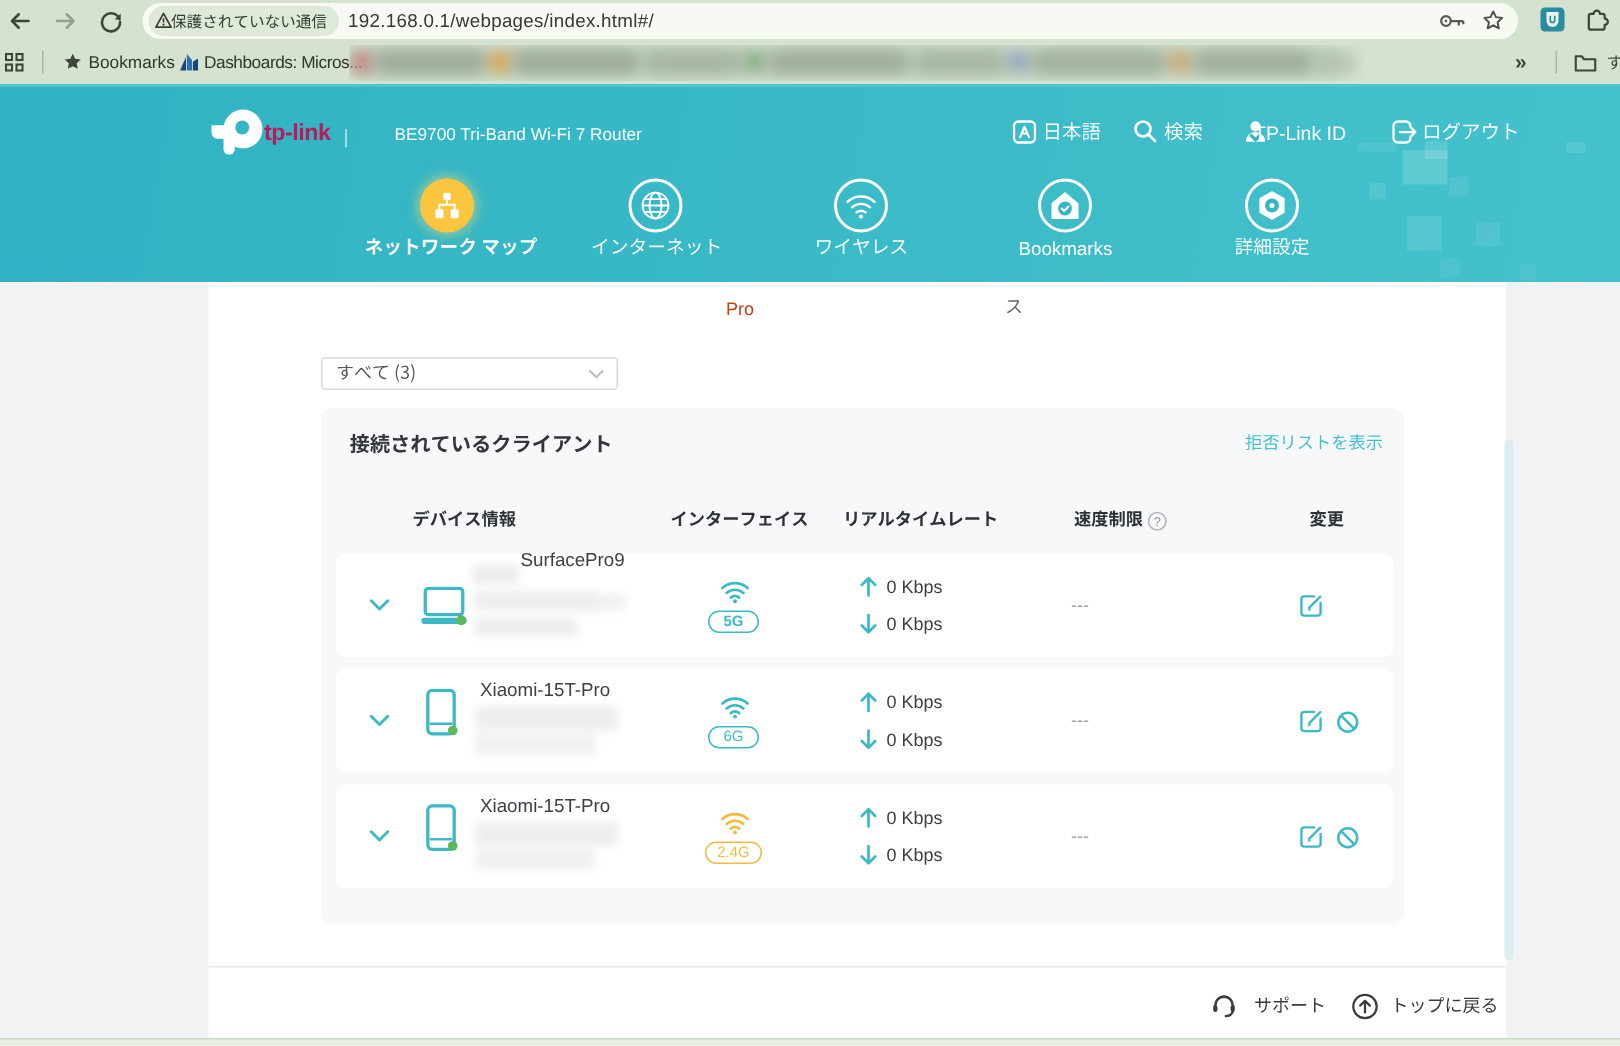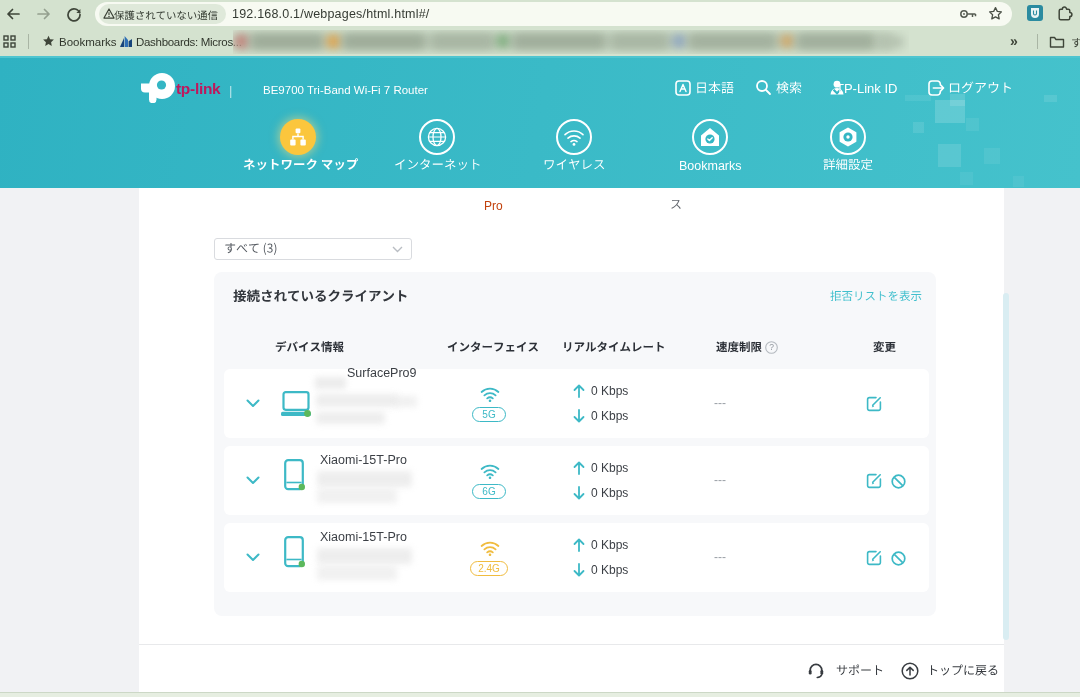--- a/index.html
+++ b/index.html
@@ -47,21 +47,21 @@
   </svg>
 
 <svg class="abs" style="left:103px;top:8px;" width="12" height="11" viewBox="0 0 13 12">
     <path d="M6.5 1 12 11H1Z" stroke="#3a4036" stroke-width="1.3" fill="none" stroke-linejoin="round"></path>
     <path d="M6.5 4.6v3" stroke="#3a4036" stroke-width="1.2"></path>
     <circle cx="6.5" cy="9.2" r="0.8" fill="#3a4036"></circle>
   </svg>
 <div class="abs" style="left:114px;top:8px;"><svg width="104.0" height="12.1" viewBox="0 0 104.0 12.1">
       <path fill="#333a30" d="M4.7 1.6H8.6V3.5H4.7ZM4 0.9V4.2H6.2V5.5H3.2V6.2H5.8C5.1 7.3 4 8.4 2.9 8.9C3.1 9.1 3.3 9.3 3.4 9.5C4.4 8.9 5.5 7.9 6.2 6.7V10H7V6.7C7.7 7.9 8.7 8.9 9.7 9.5C9.8 9.3 10 9.1 10.2 8.9C9.2 8.4 8.1 7.3 7.5 6.2H9.9V5.5H7V4.2H9.3V0.9ZM2.9 0.4C2.3 2 1.3 3.6 0.2 4.6C0.4 4.7 0.6 5.2 0.7 5.3C1.1 5 1.4 4.5 1.8 4V10H2.5V2.8C3 2.2 3.3 1.4 3.6 0.7Z M11.2 3.6V4.2H13.9V3.6ZM11.3 0.8V1.4H13.9V0.8ZM11.2 5V5.6H13.9V5ZM10.8 2.1V2.8H14.2V2.1ZM18.8 7.5C18.4 7.9 17.9 8.2 17.4 8.5C16.8 8.2 16.3 7.9 16 7.5ZM14.5 6.9V7.5H15.8L15.3 7.6C15.7 8.1 16.1 8.5 16.6 8.8C15.8 9.1 14.9 9.3 14 9.4C14.1 9.6 14.2 9.8 14.3 10C15.4 9.8 16.4 9.6 17.3 9.2C18.1 9.6 19.1 9.8 20 10C20.1 9.8 20.3 9.5 20.5 9.4C19.6 9.3 18.8 9.1 18.1 8.8C18.9 8.4 19.5 7.8 19.9 7.1L19.4 6.8L19.3 6.9ZM20 2.9H17.8L18.2 2.2H18.8V1.7H20.3V1.1H18.8V0.4H18.1V1.1H16.5V0.4H15.8V1.1H14.3V1.7H15.8V2.1L15.4 2C15.1 2.8 14.5 3.6 13.9 4.1C14.1 4.2 14.3 4.4 14.5 4.5C14.7 4.3 14.9 4.1 15 3.9V6.4H20.2V5.9H17.8V5.4H19.8V4.9H17.8V4.4H19.8V3.9H17.8V3.4H20ZM17.5 2.1C17.4 2.3 17.2 2.6 17.1 2.9H15.7C15.8 2.7 16 2.5 16.1 2.2H16.5V1.7H18.1V2.2ZM17.1 4.4V4.9H15.7V4.4ZM17.1 3.9H15.7V3.4H17.1ZM17.1 5.4V5.9H15.7V5.4ZM11.2 6.4V9.9H11.9V9.4H13.9V6.4ZM11.9 7H13.2V8.7H11.9Z M24 5.9 23.2 5.7C22.9 6.3 22.7 6.9 22.7 7.4C22.7 8.9 24 9.6 26 9.6C27.1 9.6 28 9.5 28.6 9.4L28.7 8.5C28 8.7 27.1 8.8 26 8.8C24.5 8.8 23.6 8.3 23.6 7.4C23.6 6.9 23.7 6.4 24 5.9ZM22.4 2.6 22.5 3.4C24.1 3.6 25.6 3.6 26.8 3.4C27.2 4.3 27.7 5.2 28.1 5.8C27.7 5.8 26.9 5.7 26.4 5.7L26.3 6.4C27.1 6.4 28.3 6.5 28.8 6.6L29.2 6.1C29.1 5.9 28.9 5.7 28.8 5.5C28.4 5 27.9 4.2 27.6 3.4C28.3 3.3 29.1 3.1 29.8 2.9L29.7 2.1C29 2.4 28.1 2.5 27.4 2.6C27.1 2 27 1.3 26.9 0.9L26 1C26.1 1.2 26.2 1.6 26.2 1.8L26.6 2.7C25.4 2.8 24 2.8 22.4 2.6Z M34.2 1.7 34.2 2.7C33.7 2.7 33 2.8 32.7 2.8C32.4 2.8 32.3 2.8 32 2.8L32.1 3.7L34.1 3.4L34.1 4.4C33.6 5.3 32.3 6.9 31.8 7.6L32.3 8.3C32.8 7.6 33.5 6.6 34 5.9L34 6.3C34 7.4 34 7.9 33.9 8.9C33.9 9.1 33.9 9.4 33.9 9.5H34.8C34.8 9.4 34.8 9.1 34.8 8.9C34.7 8 34.7 7.4 34.7 6.4C34.7 6 34.7 5.6 34.8 5.2C35.7 4.2 37 3.2 37.8 3.2C38.3 3.2 38.7 3.4 38.7 4C38.7 5.1 38.3 6.8 38.3 7.9C38.3 8.8 38.7 9.2 39.4 9.2C40.1 9.2 40.8 8.9 41.3 8.4L41.2 7.5C40.7 8 40.1 8.3 39.6 8.3C39.2 8.3 39.1 8 39.1 7.7C39.1 6.6 39.5 4.8 39.5 3.8C39.5 3 39 2.4 38 2.4C37 2.4 35.6 3.4 34.8 4.2L34.9 3.6C35 3.3 35.2 3 35.3 2.8L35 2.5L35 2.5C35 1.8 35.1 1.2 35.2 0.9L34.2 0.9C34.2 1.2 34.2 1.4 34.2 1.7Z M42.5 2.2 42.6 3.2C43.7 2.9 46.4 2.7 47.5 2.5C46.5 3.1 45.5 4.4 45.5 6.1C45.5 8.4 47.7 9.4 49.6 9.5L49.9 8.6C48.2 8.5 46.4 7.9 46.4 5.9C46.4 4.6 47.3 3.1 48.7 2.6C49.3 2.4 50.2 2.4 50.8 2.4V1.6C50.1 1.6 49.1 1.7 48 1.8C46.1 1.9 44.1 2.1 43.4 2.2C43.2 2.2 42.9 2.2 42.5 2.2Z M54.3 1.9 53.3 1.9C53.4 2.1 53.4 2.6 53.4 2.8C53.4 3.4 53.4 4.7 53.5 5.6C53.8 8.3 54.7 9.2 55.7 9.2C56.4 9.2 57 8.6 57.7 6.9L57 6.1C56.7 7.2 56.3 8.3 55.7 8.3C55 8.3 54.5 7.1 54.3 5.4C54.2 4.5 54.2 3.6 54.2 2.9C54.2 2.6 54.3 2.1 54.3 1.9ZM59.7 2.2 58.9 2.5C59.9 3.7 60.5 5.8 60.7 7.7L61.6 7.4C61.4 5.6 60.7 3.4 59.7 2.2Z M71.6 4.4 72.1 3.7C71.6 3.3 70.4 2.7 69.7 2.3L69.2 3C69.9 3.3 71.1 3.9 71.6 4.4ZM68.9 7.4 68.9 7.9C68.9 8.5 68.6 8.9 67.7 8.9C66.9 8.9 66.5 8.6 66.5 8.1C66.5 7.6 67 7.3 67.8 7.3C68.2 7.3 68.5 7.3 68.9 7.4ZM69.5 4.1H68.7C68.8 4.8 68.8 5.9 68.8 6.7C68.5 6.7 68.2 6.6 67.8 6.6C66.7 6.6 65.7 7.2 65.7 8.2C65.7 9.2 66.7 9.7 67.8 9.7C69.1 9.7 69.6 9 69.6 8.2L69.6 7.7C70.3 8.1 70.9 8.5 71.3 8.9L71.8 8.2C71.2 7.8 70.5 7.3 69.6 6.9L69.5 5.2C69.5 4.9 69.5 4.5 69.5 4.1ZM67.1 0.9 66.2 0.8C66.2 1.4 66 2 65.9 2.6C65.4 2.6 65.1 2.7 64.7 2.7C64.2 2.7 63.8 2.6 63.4 2.6L63.5 3.4C63.9 3.4 64.3 3.4 64.7 3.4C65 3.4 65.3 3.4 65.6 3.4C65.1 4.6 64.2 6.3 63.4 7.3L64.2 7.7C65 6.6 65.9 4.8 66.4 3.3C67.1 3.2 67.8 3.1 68.3 2.9L68.3 2.1C67.8 2.3 67.2 2.4 66.7 2.5C66.9 1.9 67 1.3 67.1 0.9Z M75.1 1.9 74.1 1.9C74.2 2.1 74.2 2.6 74.2 2.8C74.2 3.4 74.2 4.7 74.3 5.6C74.6 8.3 75.5 9.2 76.5 9.2C77.2 9.2 77.8 8.6 78.5 6.9L77.8 6.1C77.5 7.2 77.1 8.3 76.5 8.3C75.8 8.3 75.3 7.1 75.1 5.4C75 4.5 75 3.6 75 2.9C75 2.6 75.1 2.1 75.1 1.9ZM80.5 2.2 79.7 2.5C80.7 3.7 81.3 5.8 81.5 7.7L82.4 7.4C82.2 5.6 81.5 3.4 80.5 2.2Z M83.8 1.1C84.5 1.6 85.2 2.4 85.5 2.9L86.1 2.3C85.8 1.8 85 1.1 84.4 0.7ZM85.9 4.5H83.6V5.3H85.1V7.9C84.6 8.4 84 8.8 83.5 9.1L83.9 9.9C84.5 9.4 85 9 85.6 8.5C86.2 9.4 87.2 9.7 88.5 9.8C89.7 9.8 91.9 9.8 93.1 9.8C93.1 9.5 93.2 9.2 93.3 9C92.1 9.1 89.7 9.1 88.5 9.1C87.3 9 86.4 8.7 85.9 7.9ZM87 0.8V1.5H91.4C90.9 1.8 90.4 2.1 89.9 2.3C89.4 2.1 88.9 1.9 88.5 1.7L88 2.2C88.6 2.4 89.3 2.7 90 3H87V8.4H87.7V6.7H89.5V8.4H90.2V6.7H92V7.6C92 7.8 91.9 7.8 91.8 7.8C91.7 7.8 91.2 7.8 90.8 7.8C90.8 8 90.9 8.2 91 8.4C91.7 8.4 92.1 8.4 92.4 8.3C92.7 8.2 92.7 8 92.7 7.6V3H91.4C91.2 2.9 90.9 2.8 90.6 2.6C91.4 2.2 92.2 1.7 92.7 1.2L92.2 0.8L92.1 0.8ZM92 3.6V4.5H90.2V3.6ZM87.7 5.1H89.5V6.1H87.7ZM87.7 4.5V3.6H89.5V4.5ZM92 5.1V6.1H90.2V5.1Z M97.8 0.9V1.5H102.6V0.9ZM97.7 3.8V4.4H102.8V3.8ZM97.7 5.2V5.9H102.8V5.2ZM96.8 2.4V3H103.6V2.4ZM97.6 6.7V10H98.3V9.5H102.1V10H102.9V6.7ZM98.3 8.8V7.3H102.1V8.8ZM96.5 0.4C95.9 2 94.9 3.6 93.8 4.6C93.9 4.7 94.2 5.2 94.2 5.3C94.6 4.9 95 4.5 95.4 4V10H96.1V2.8C96.6 2.1 96.9 1.4 97.2 0.7Z"></path>
     </svg></div>
-<div id="url" class="abs">192.168.0.1/webpages/html.html#/</div>
+<div id="url" class="abs">192.168.0.1/webpages/index.html#/</div>
 
 <svg class="abs" style="left:959px;top:7px;" width="19" height="14" viewBox="0 0 19 14">
     <g stroke="#555b52" stroke-width="1.5" fill="none">
       <circle cx="5" cy="7" r="3.2"></circle>
       <path d="M8.2 7h8.3M13.5 7v3M16.5 7v2.2"></path>
     </g>
     <circle cx="5" cy="7" r="0.9" fill="#555b52"></circle>
   </svg>
 <svg class="abs" style="left:988px;top:6px;" width="15" height="15" viewBox="0 0 15 15">
     <path d="M7.5 1.6 9.3 5.4 13.4 5.9 10.4 8.8 11.2 12.9 7.5 10.9 3.8 12.9 4.6 8.8 1.6 5.9 5.7 5.4Z" stroke="#4a5046" stroke-width="1.3" fill="none" stroke-linejoin="round"></path>
@@ -283,21 +283,21 @@
 <div class="blur" style="left:396px;top:396px;width:21px;height:11px;opacity:0.45;"></div>
 <div class="blur" style="left:316px;top:412px;width:69px;height:12px;opacity:0.55;"></div>
 <svg class="abs" style="left:480px;top:387px;" width="20" height="15" viewBox="0 0 20 15">
     <g stroke="#3db9c6" fill="none" stroke-linecap="round">
       <path d="M1.6 5a12.4 12.4 0 0 1 16.8 0" stroke-width="1.8"></path>
       <path d="M4.4 8.3a8.4 8.4 0 0 1 11.2 0" stroke-width="1.8"></path>
       <path d="M7.2 11.4a4.5 4.5 0 0 1 5.6 0" stroke-width="1.8"></path>
     </g>
     <circle cx="10" cy="13.8" r="1.3" fill="#3db9c6"></circle>
   </svg>
-<div class="badge abs" style="left:472px;top:407px;width:34px;border:1.2px solid #3db9c6;color:#3db9c6;">5G</div>
+<div class="badge abs" style="left:472px;top:407px;width:34px;border:1.2px solid #3db9c6;color:#3db9c6;font-weight:bold;">5G</div>
 <svg class="abs" style="left:573px;top:384px;" width="12" height="14" viewBox="0 0 12 14">
     <path d="M6 13V2M1.5 6 6 1.5 10.5 6" stroke="#3db9c6" stroke-width="1.8" fill="none" stroke-linecap="round" stroke-linejoin="round"></path>
   </svg>
 <div class="kbps" style="left:591px;top:384px;">0 Kbps</div>
 <svg class="abs" style="left:573px;top:409px;" width="12" height="14" viewBox="0 0 12 14">
     <path d="M6 1v11M1.5 8 6 12.5 10.5 8" stroke="#3db9c6" stroke-width="1.8" fill="none" stroke-linecap="round" stroke-linejoin="round"></path>
   </svg>
 <div class="kbps" style="left:591px;top:409px;">0 Kbps</div>
 <div class="kbps" style="left:714px;top:396px;color:#9aa0a6;">---</div>
 <svg class="abs" style="left:866px;top:396px;" width="16" height="16" viewBox="0 0 16 16">

